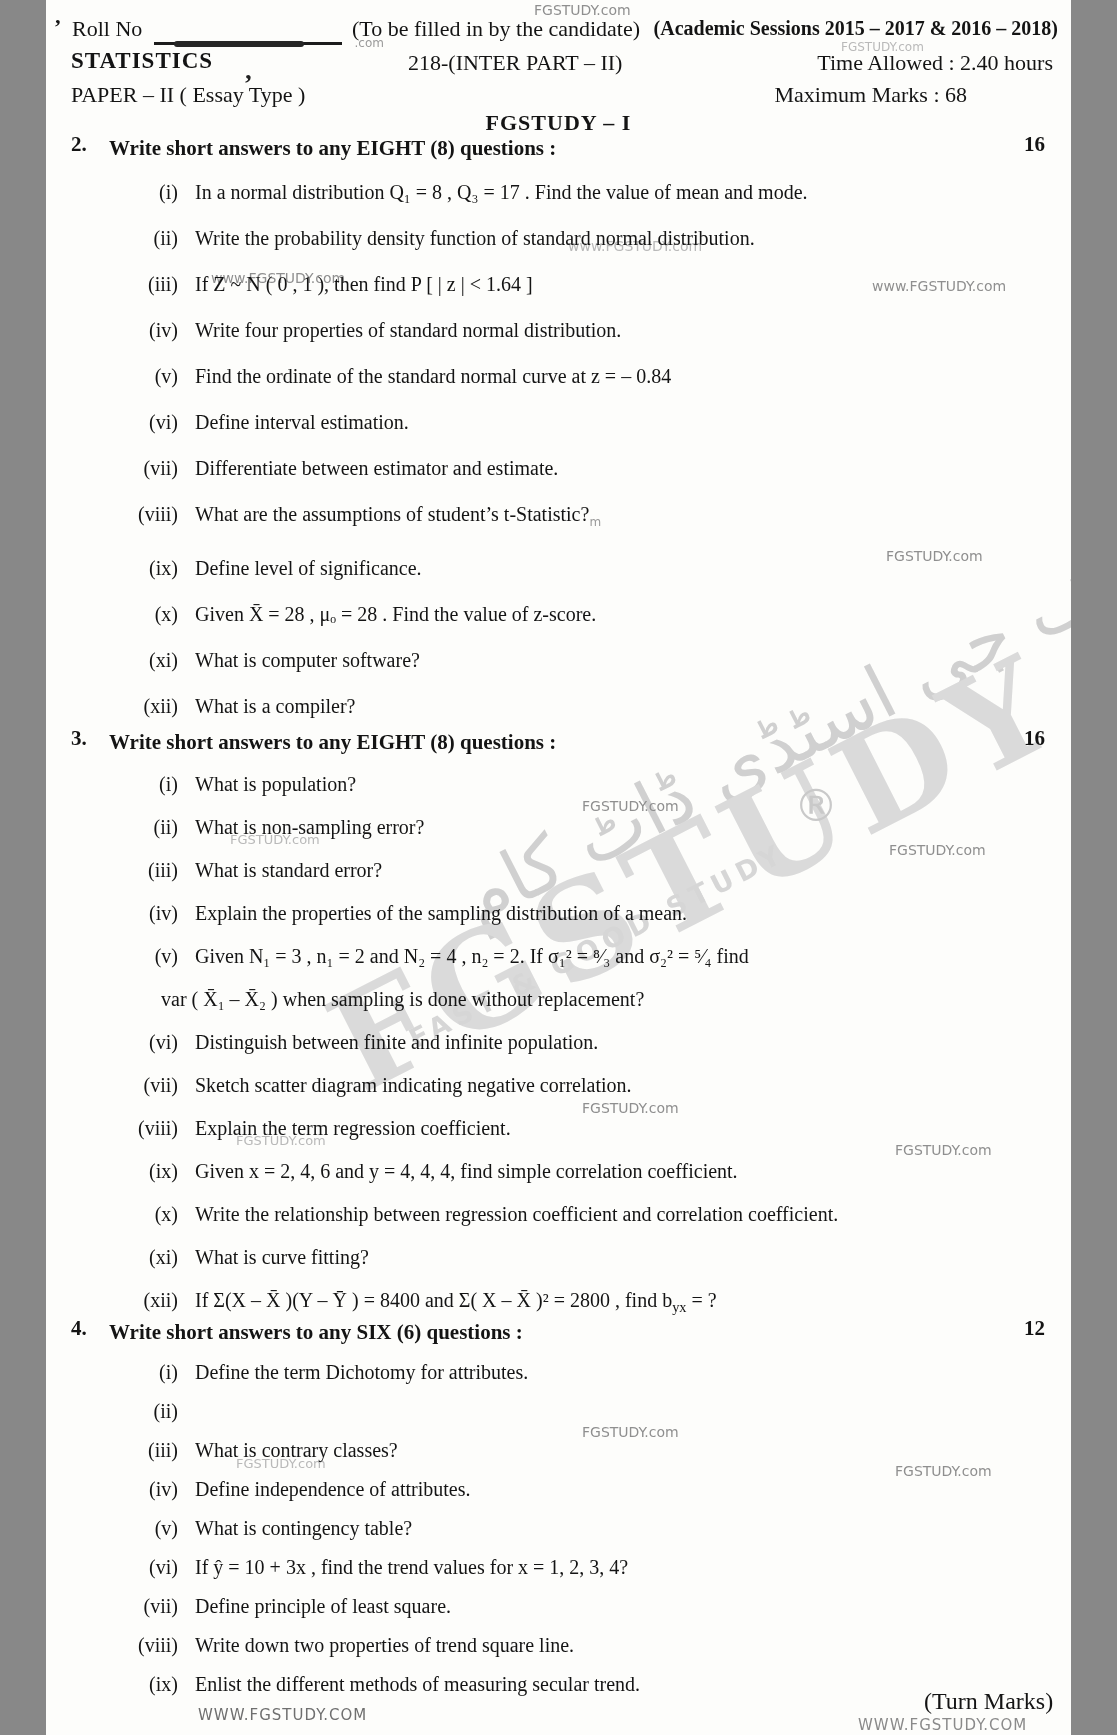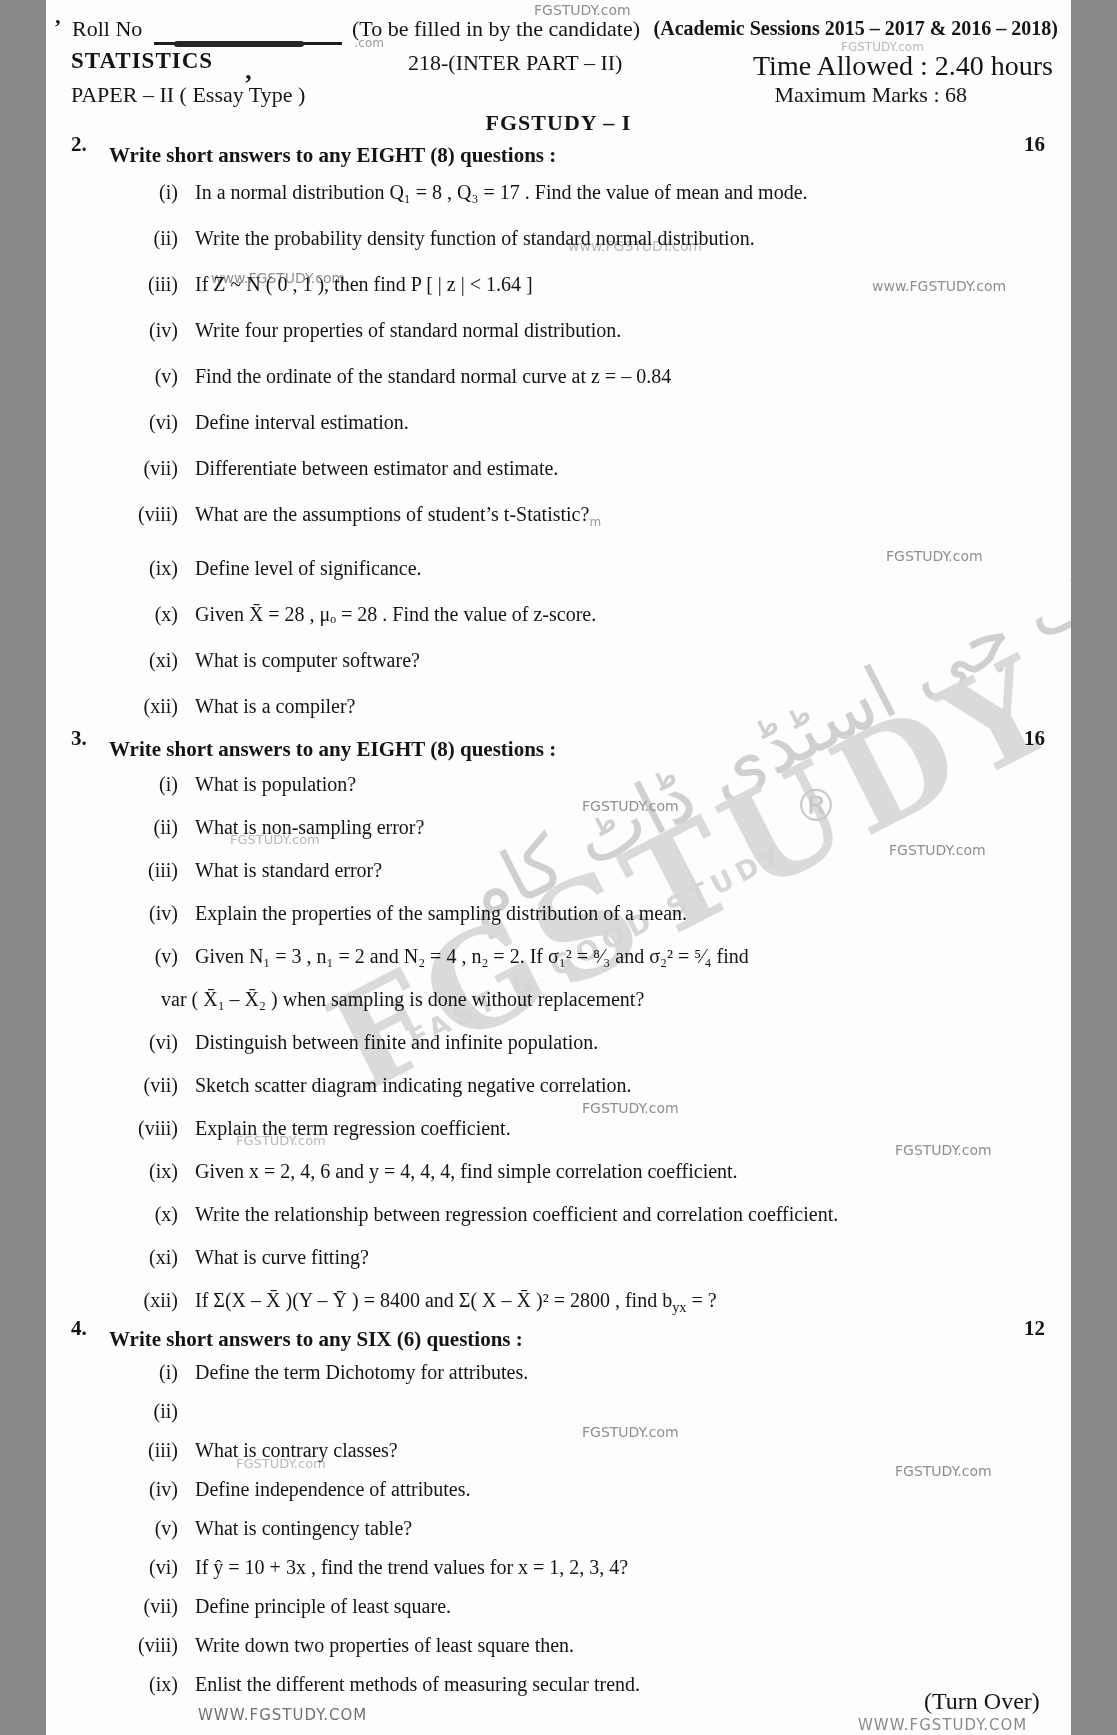--- a/index.html
+++ b/index.html
@@ -33,29 +33,29 @@
   .apostrophe{position:absolute;left:8px;top:14px;font-size:22px;font-weight:bold;}
   .roll-label{position:absolute;left:26px;top:16px;font-size:22px;}
   .roll-line{position:absolute;left:108px;top:20px;width:188px;height:22px;border-bottom:3px solid #1c1c1c;}
   .roll-smudge{position:absolute;left:20px;bottom:-5px;width:130px;height:6px;background:#262626;border-radius:3px;}
   .roll-tail{position:absolute;right:-42px;bottom:-8px;font-size:12px;color:#9a9a9a;font-family:"DejaVu Sans",sans-serif;}
   .fill-note{position:absolute;left:306px;top:16px;font-size:22px;}
   .sessions{position:absolute;right:13px;top:17px;font-size:20px;font-weight:bold;}
   .subject{position:absolute;left:25px;top:48px;font-size:23px;font-weight:bold;letter-spacing:1px;}
   .ink-blot{position:absolute;left:198px;top:56px;font-size:26px;font-weight:bold;color:#222;}
   .paper-code{position:absolute;left:362px;top:50px;font-size:22px;}
-  .time-allowed{position:absolute;right:18px;top:50px;font-size:28px;}
+  .time-allowed{position:absolute;right:18px;top:50px;font-size:22px;}
   .paper-type{position:absolute;left:25px;top:82px;font-size:22px;}
   .max-marks{position:absolute;right:104px;top:82px;font-size:22px;}
   .section-title{position:absolute;left:0;right:0;top:110px;text-align:center;font-size:22px;font-weight:bold;letter-spacing:1px;}
   .qblock{position:absolute;left:0;right:0;}
   .q2{top:132px;} .q3{top:726px;} .q4{top:1316px;}
   .qhead{position:relative;height:29px;font-weight:bold;font-size:21px;margin-bottom:0;}
   .qnum{position:absolute;left:25px;top:0;}
-  .qtitle{position:absolute;left:63px;top:11px;}
+  .qtitle{position:absolute;left:63px;top:4px;}
   .qmarks{position:absolute;right:26px;top:0;font-size:21px;}
   .items{margin:0;}
   .q2 .items{padding-top:18px;} .q3 .items{padding-top:16px;} .q4 .items{padding-top:14px;}
   .item{display:flex;font-size:20px;line-height:26px;}
   .q2 .item{margin-bottom:20px;} .q3 .item{margin-bottom:17px;} .q4 .item{margin-bottom:13px;}
   .lbl{flex:0 0 132px;width:132px;text-align:right;}
   .txt{margin-left:17px;}
   .cont .txt{margin-left:-17px;}
   .txt sub{font-size:0.72em;}
   sub.wmtail{color:#9a9a9a;font-size:12px;font-family:"DejaVu Sans",sans-serif;}
@@ -265,24 +265,24 @@
         <div class="item">
             <span class="lbl">(vi)</span>
             <span class="txt">If  ŷ = 10 + 3x ,  find the trend values for  x = 1, 2, 3, 4?</span>
           </div>
         <div class="item">
             <span class="lbl">(vii)</span>
             <span class="txt">Define principle of least square.</span>
           </div>
         <div class="item">
             <span class="lbl">(viii)</span>
-            <span class="txt">Write down two properties of least square then.</span>
+            <span class="txt">Write down two properties of trend square line.</span>
           </div>
         <div class="item">
             <span class="lbl">(ix)</span>
             <span class="txt">Enlist the different methods of measuring secular trend.</span>
           </div>
       </div>
     </div>
 
-    <span class="footer-turn">(Turn Over)</span>
+    <span class="footer-turn">(Turn Marks)</span>
   </div>
 </div>
 
 </body></html>

